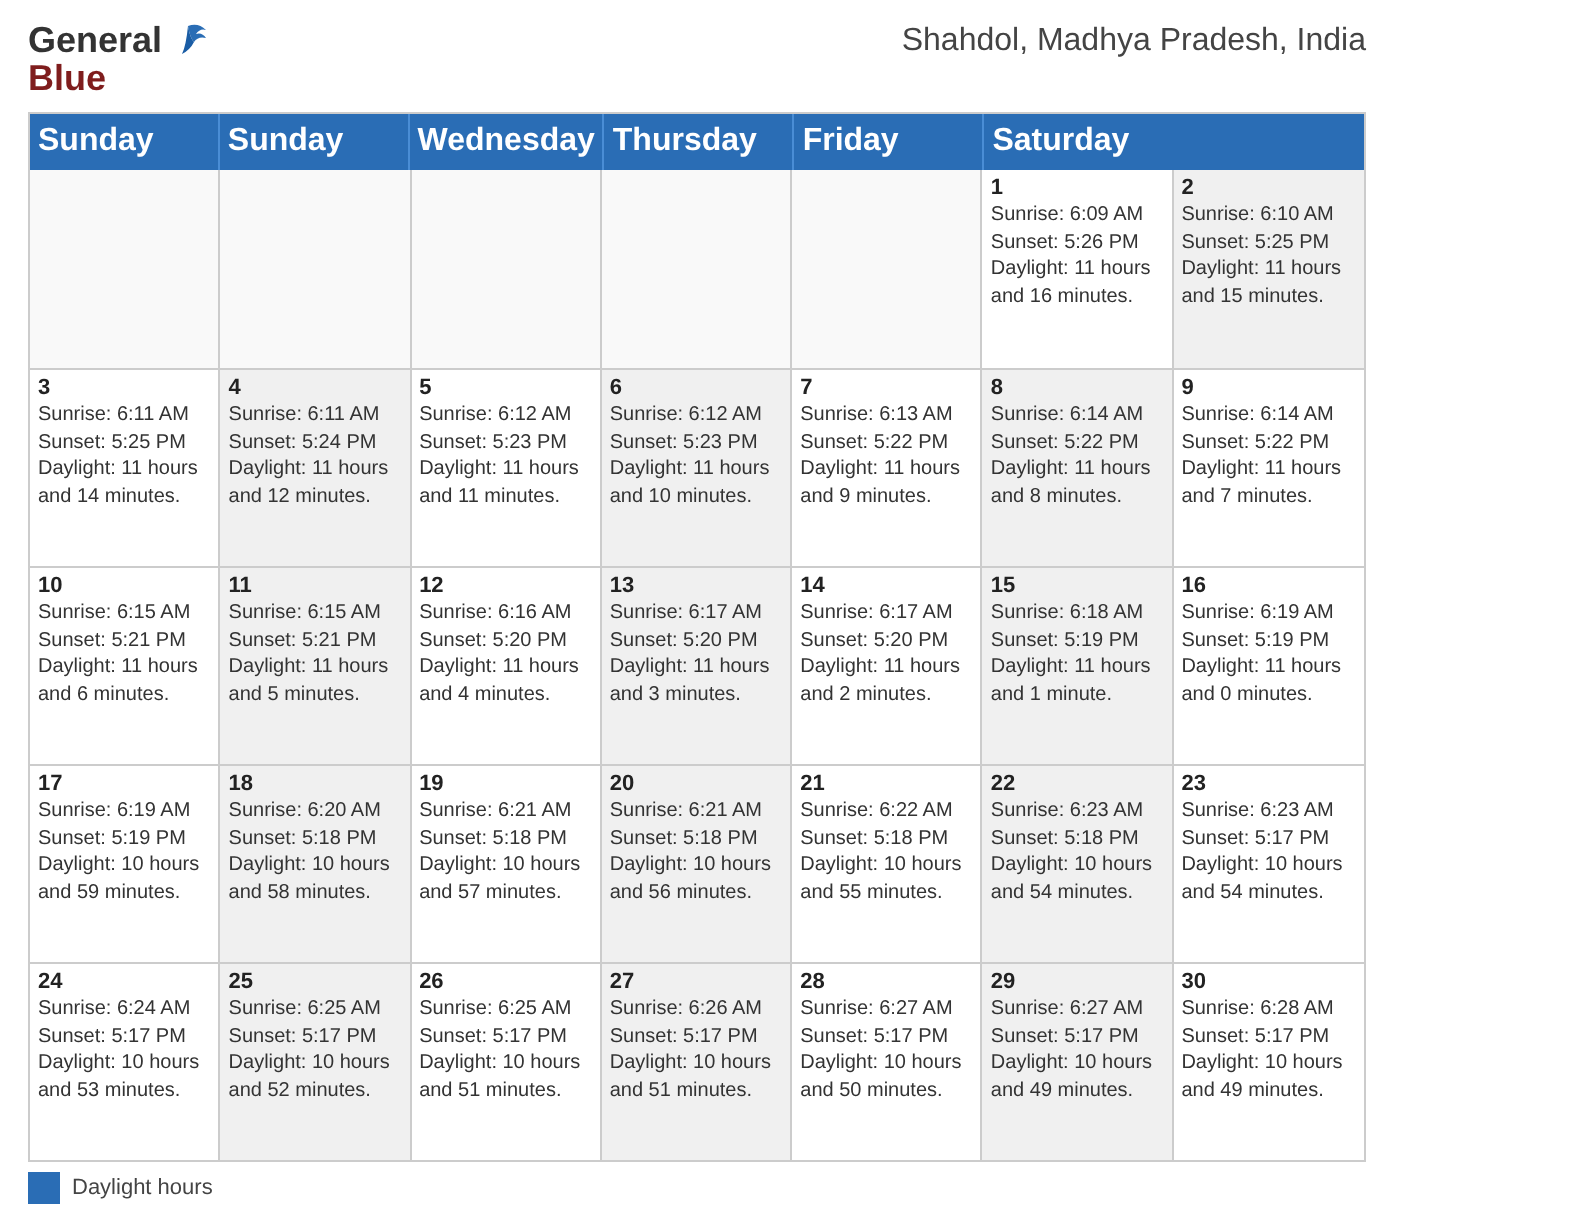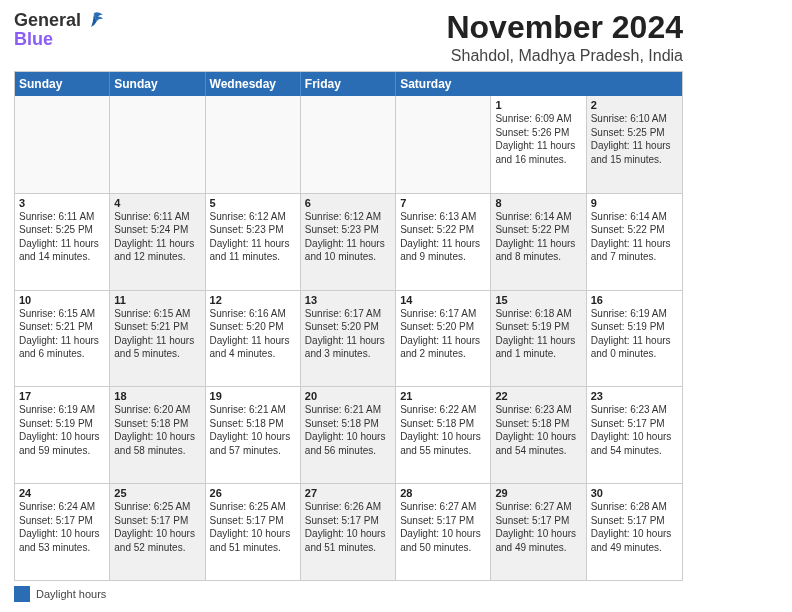--- a/index.html
+++ b/index.html
@@ -49,21 +49,21 @@
       border: 1px solid #ccc;
     }
     .cal-header-row {
       display: grid;
       grid-template-columns: repeat(7, 1fr);
       background: #2a6db5;
     }
     .cal-header-cell {
       color: #fff;
       font-weight: bold;
-      font-size: 12px;
+      font-size: 16px;
       padding: 5px 4px;
       text-align: left;
       border-right: 1px solid #4a8dd5;
     }
     .cal-header-cell:last-child { border-right: none; }
     .cal-body {
       flex: 1;
       display: grid;
       grid-template-rows: repeat(5, 1fr);
     }
@@ -119,34 +119,34 @@
   <div class="header">
     <div class="logo">
       <div>
         <div style="display:flex;align-items:center;">
           <span class="logo-general" style="font-size:18px;font-weight:bold;color:#333;">General</span>
           <svg width="22" height="20" viewBox="0 0 22 20" style="margin-left:2px;">
             <path d="M11 2 Q16 0 20 4 Q17 3 15 6 Q18 5 20 8 Q16 7 14 10 Q12 8 11 2Z" fill="#2a6db5"></path>
             <path d="M14 10 Q12 14 8 16 Q10 12 11 2 Q12 8 14 10Z" fill="#1a5da5"></path>
           </svg>
         </div>
-        <div style="font-size:18px;font-weight:bold;color:#8b5cf6;margin-top:-2px;">Blue</div>
+        <div style="font-size:18px;font-weight:bold;color:#7f1d1d;margin-top:-2px;">Blue</div>
       </div>
     </div>
     <div class="title-block">
-      <div class="main-title">November 2024</div>
       <div class="subtitle">Shahdol, Madhya Pradesh, India</div>
     </div>
   </div>
 
   <div class="calendar">
     <div class="cal-header-row">
     <div class="cal-header-cell">Sunday</div>
         <div class="cal-header-cell">Sunday</div>
         <div class="cal-header-cell">Wednesday</div>
+        <div class="cal-header-cell">Thursday</div>
         <div class="cal-header-cell">Friday</div>
         <div class="cal-header-cell">Saturday</div>
       </div>
     <div class="cal-body">
     <div class="cal-week">
           <div class="cal-cell empty"></div>
           <div class="cal-cell empty"></div>
           <div class="cal-cell empty"></div>
           <div class="cal-cell empty"></div>
           <div class="cal-cell empty"></div>

